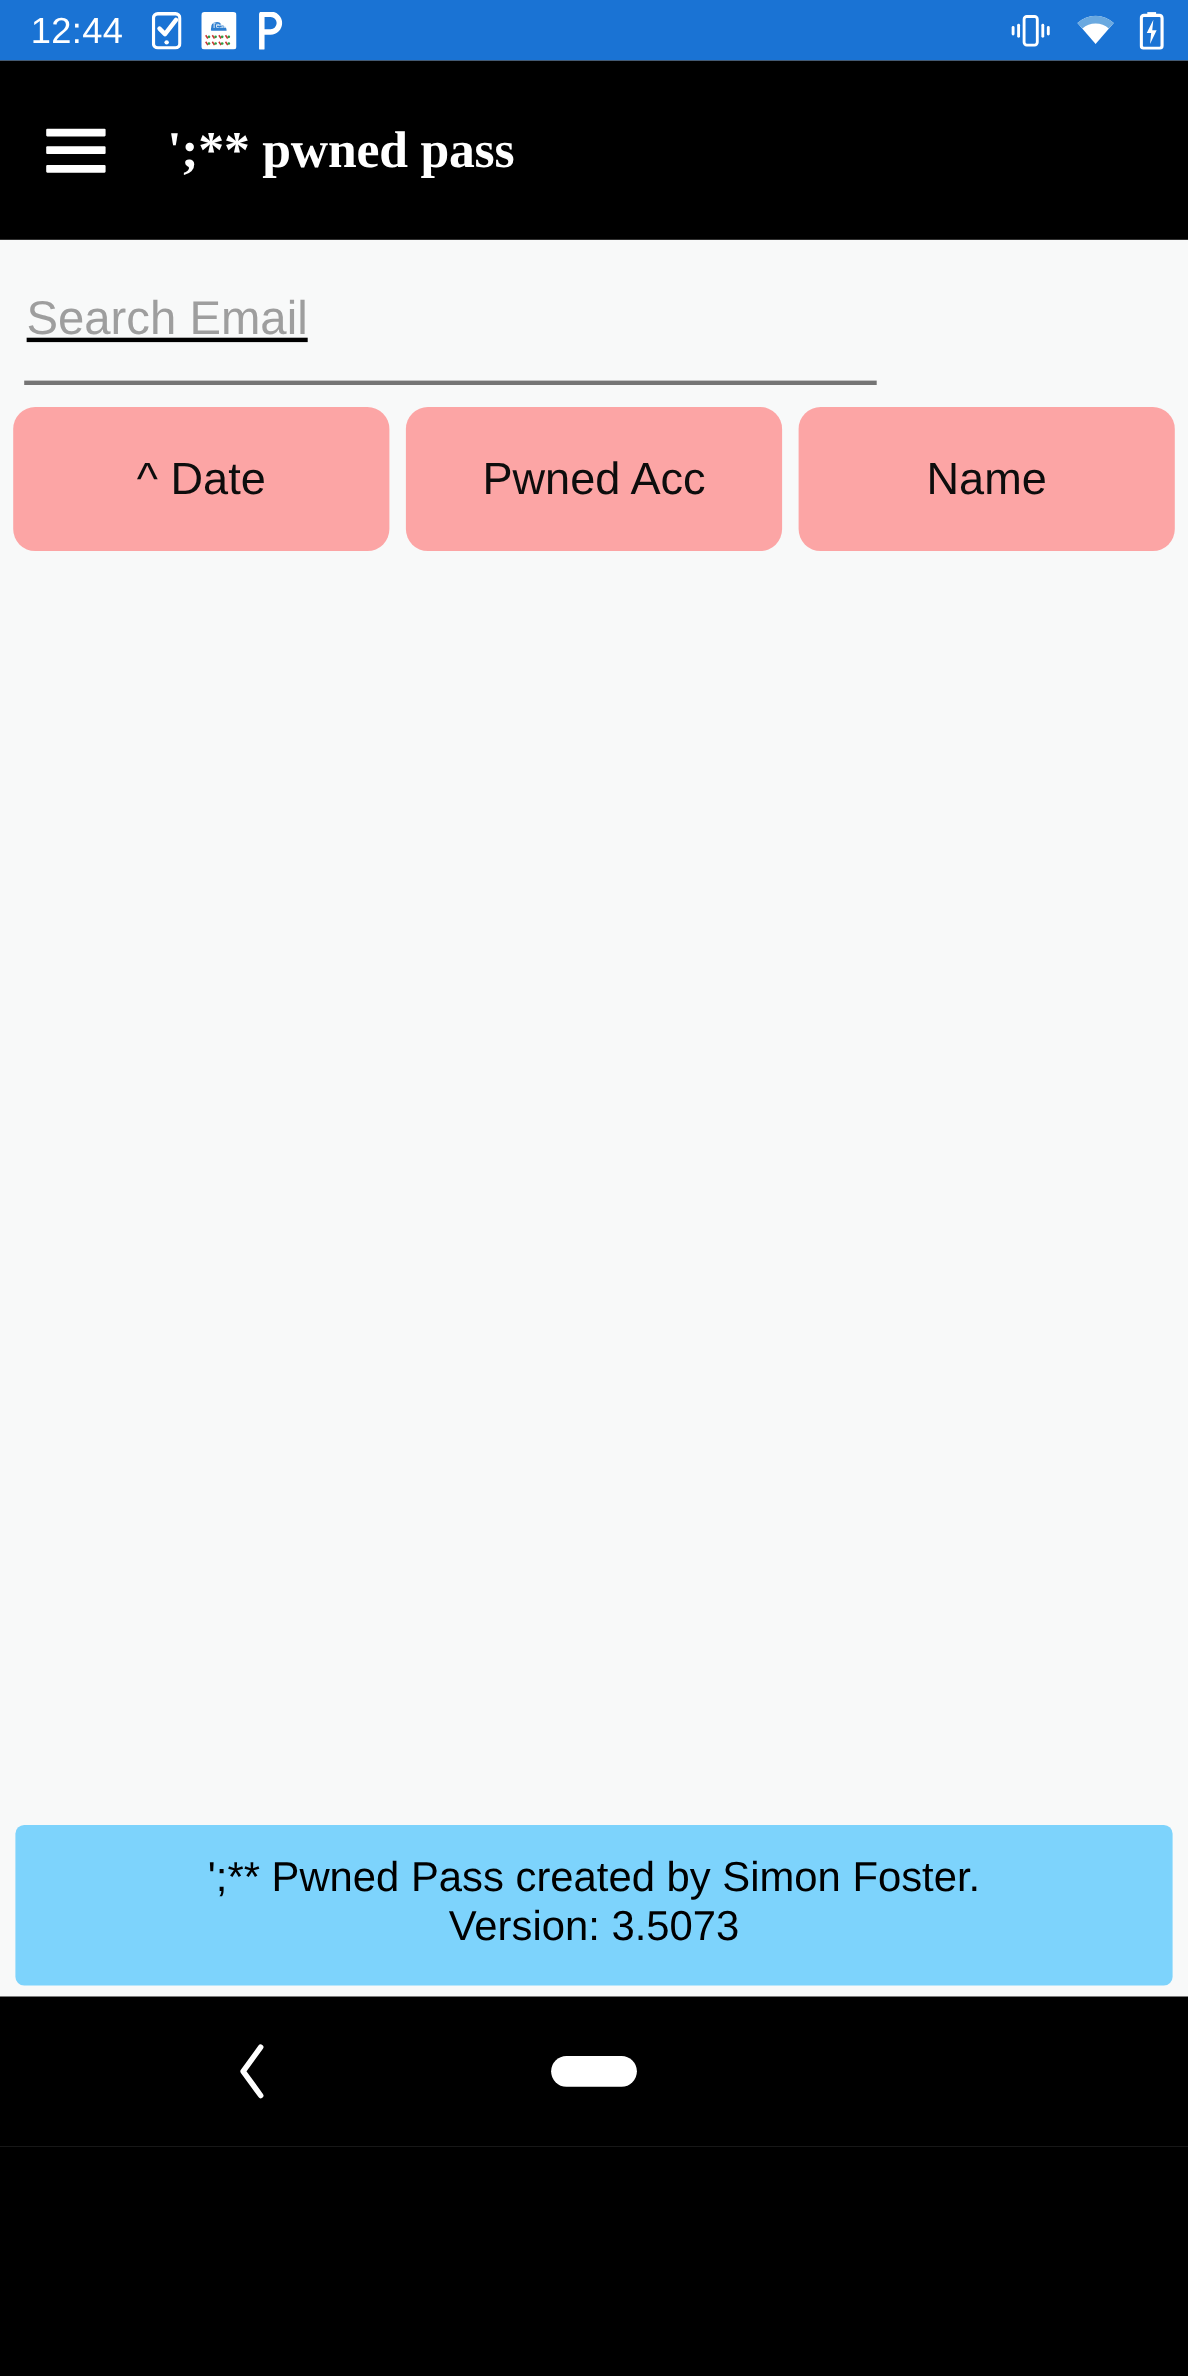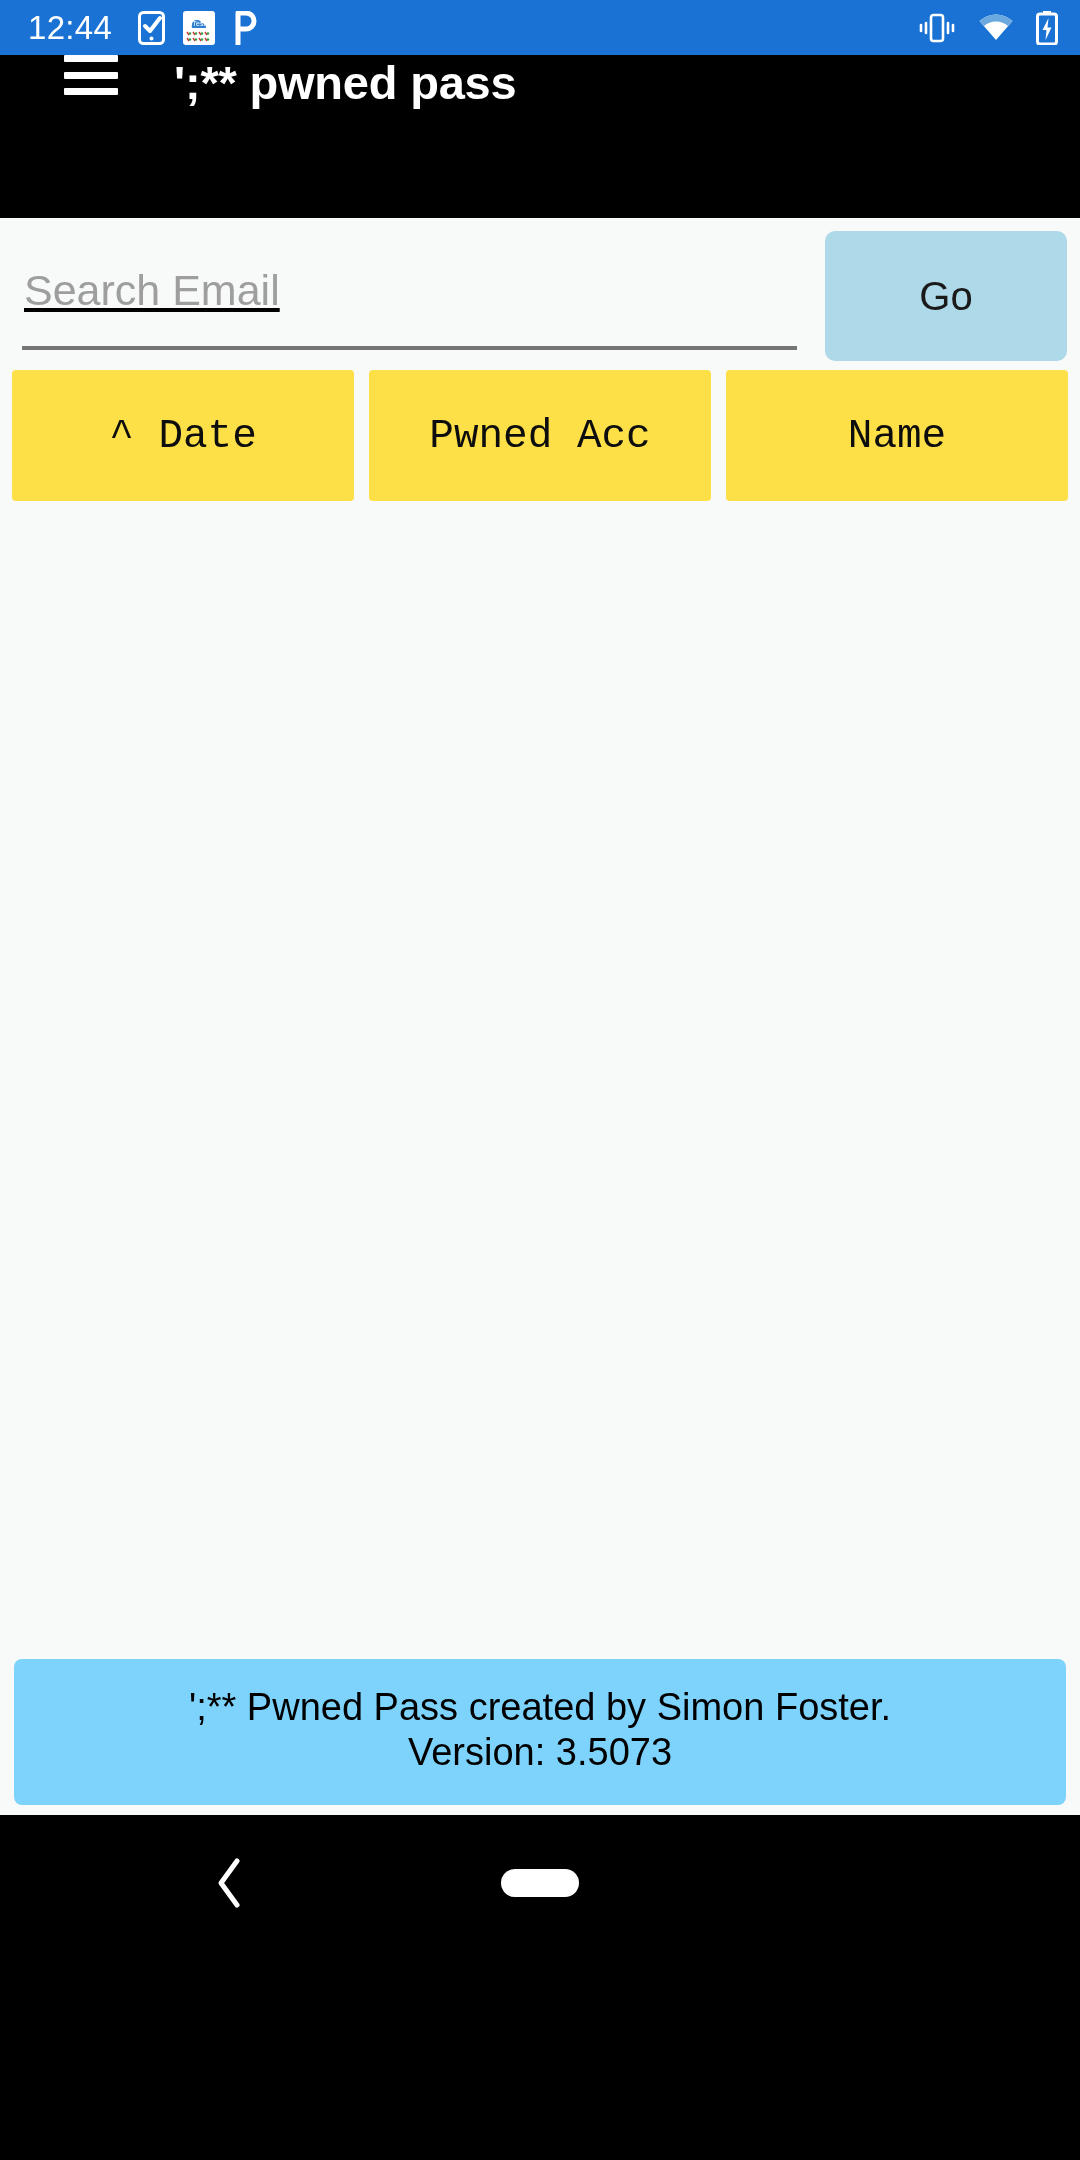--- a/index.html
+++ b/index.html
@@ -38,23 +38,24 @@
   .status-right-icons {
     margin-left:auto;
     display:flex; align-items:center; gap:22px;
   }
   .sicon { display:block; }
 
   
   .app-bar {
     height:163px;
     background:#000000;
-    display:flex; align-items:flex-start;
-    padding-left:64px;
-    flex:0 0 auto;
+    display:flex; align-items:center;
+    padding-left:42px;
+    flex:0 0 auto;
+    font-family:Liberation Serif, serif;
   }
   .hamburger {
     width:54px; height:40px;
     display:flex; flex-direction:column; justify-content:space-between;
     cursor:pointer;
   }
   .hamburger span {
     display:block; height:7px; width:100%;
     background:#ffffff; border-radius:1px;
   }
@@ -106,23 +107,23 @@
   
   .sort-row {
     flex:0 0 auto;
     display:flex;
     gap:15px;
     padding:0 12px;
     height:131px;
   }
   .sort-button {
     flex:1;
-    background:#fde047;
-    border:none; border-radius:4px;
-    font-family:Liberation Mono, monospace;
+    background:#fca5a5;
+    border:none; border-radius:20px;
+    font-family:Liberation Sans, sans-serif;
     font-size:41px; color:#0d0d0d;
     cursor:pointer;
     display:flex; align-items:center; justify-content:center;
   }
 
   
   .results-area {
     flex:1 1 auto;
     background:#f8f9f9;
     overflow-y:auto;
@@ -248,21 +249,20 @@
       <span></span>
       <span></span>
     </div>
     <div class="app-title">';** pwned pass</div>
   </div>
 
   <div class="search-row">
     <div class="search-field">
       <input class="search-input" type="text" placeholder="Search Email" style="">
     </div>
-    <button class="go-button">Go</button>
   </div>
 
   <div class="sort-row">
     <button class="sort-button">^ Date</button>
     <button class="sort-button">Pwned Acc</button>
     <button class="sort-button">Name</button>
   </div>
 
   <div class="results-area"></div>
 

